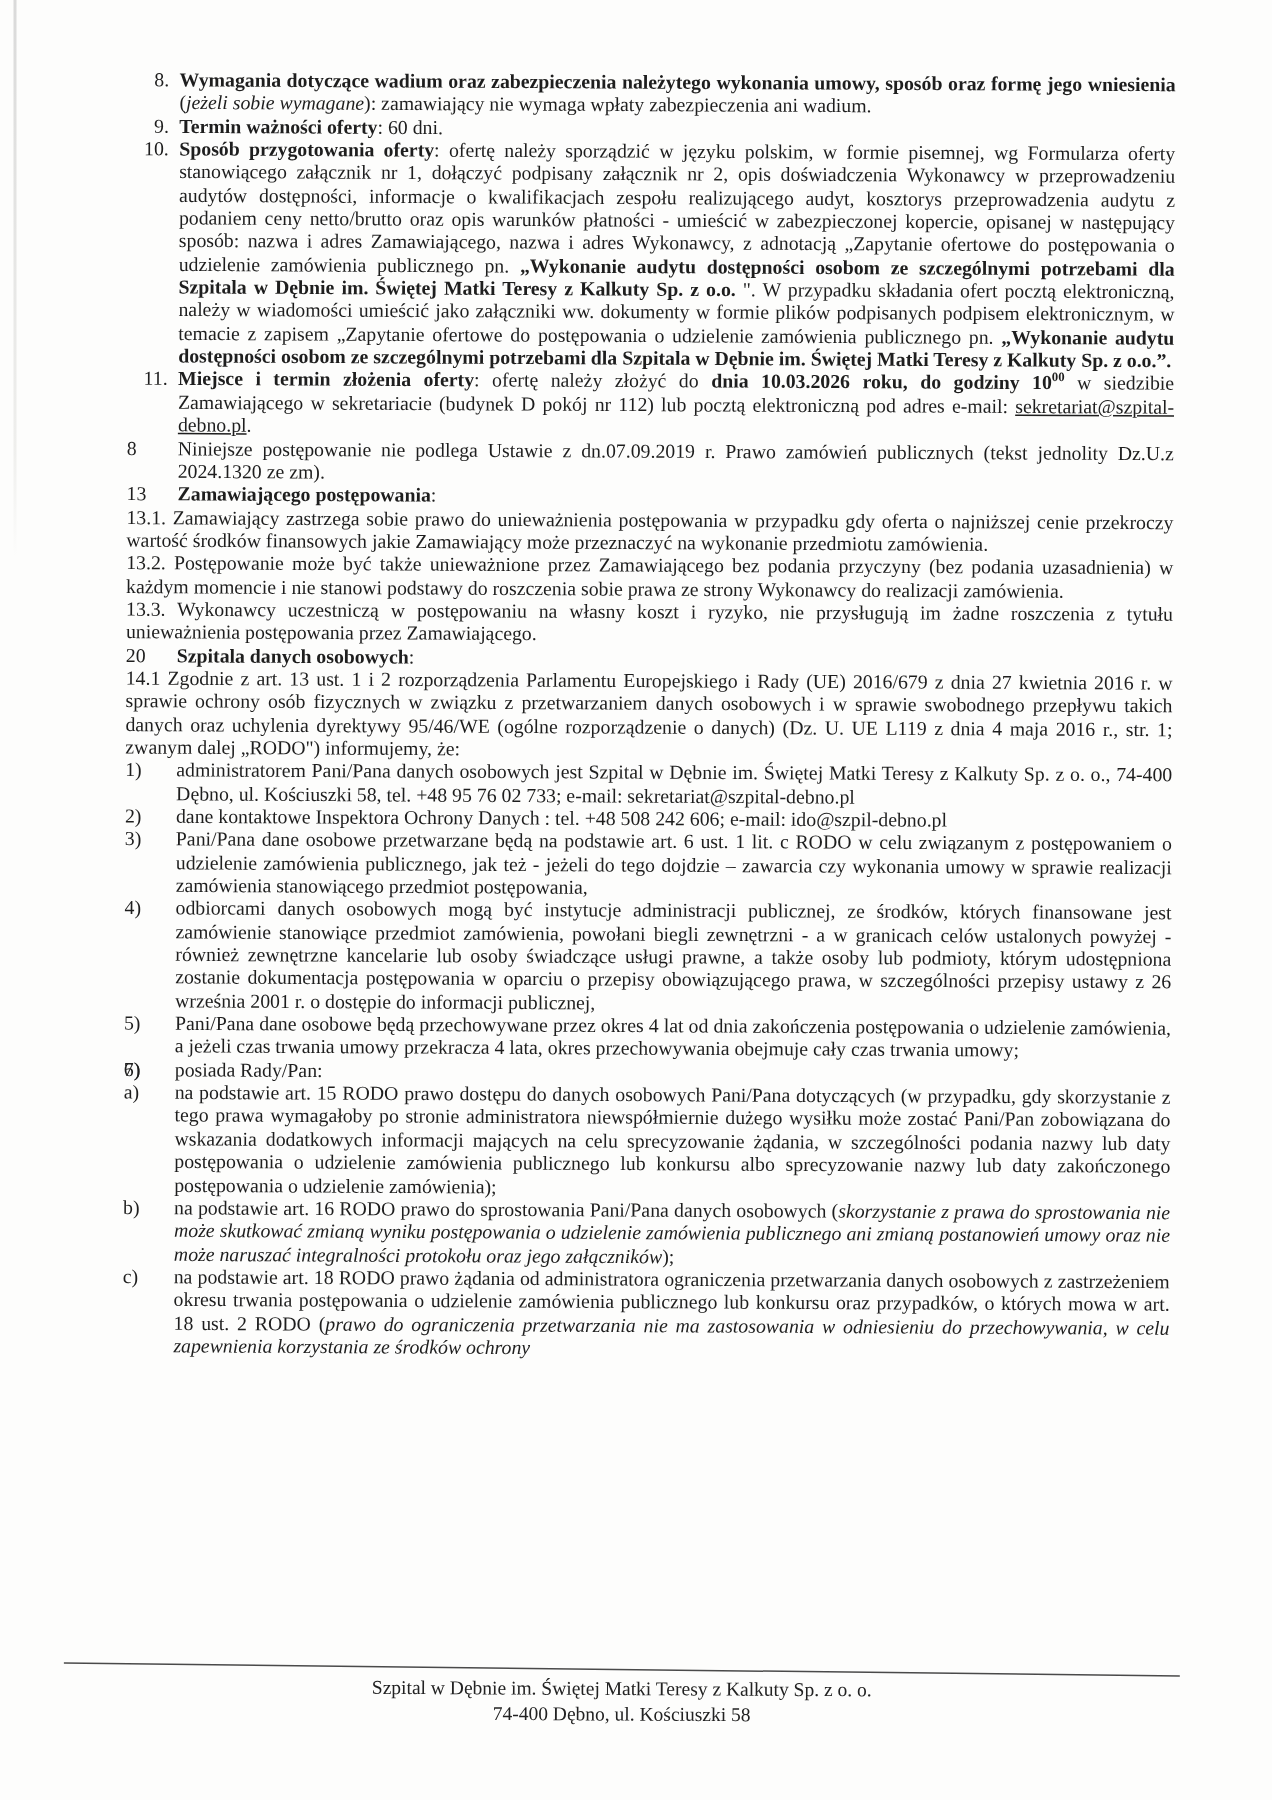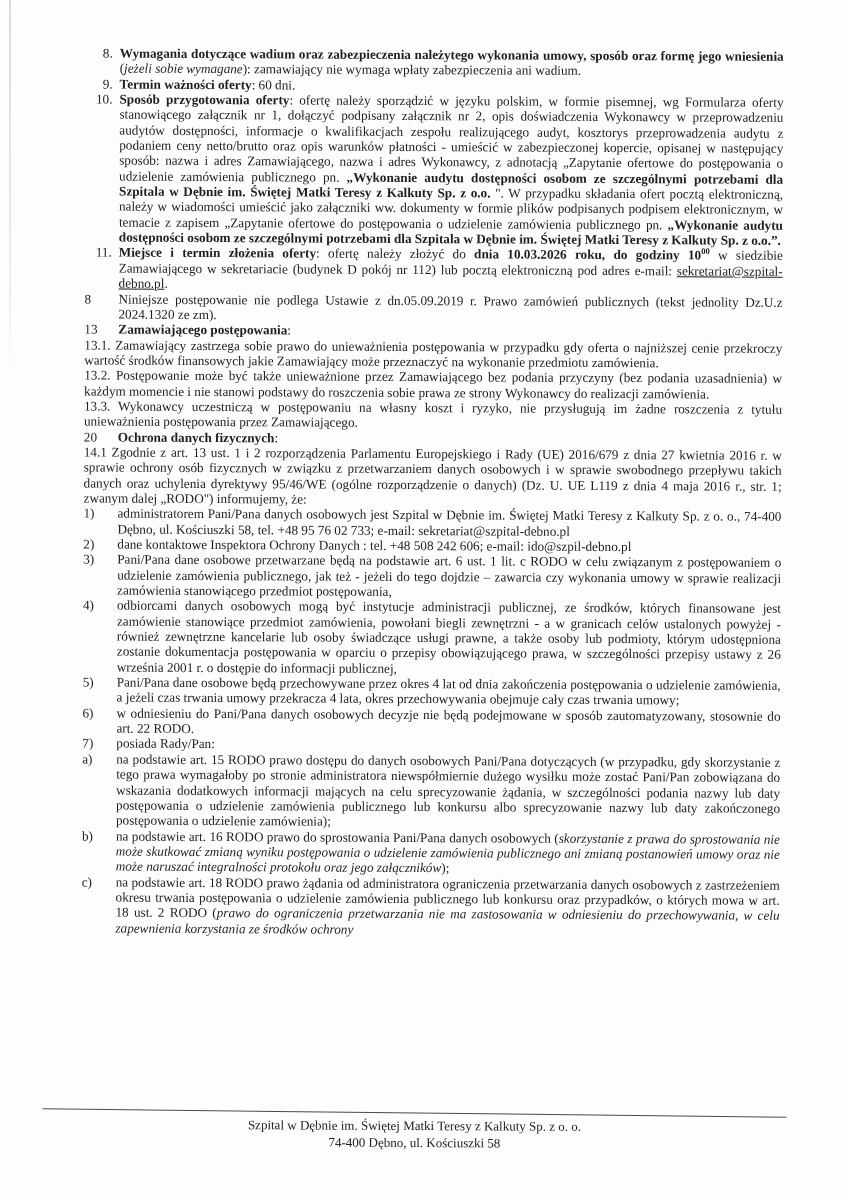--- a/index.html
+++ b/index.html
@@ -67,33 +67,33 @@
 <body>
 
 <div class="page">
   <div class="edge-artifact"></div>
   <div class="scan-inner">
     <div class="content" id="doc-blocks">
         <div class="li"><span class="marker mr">8.</span><span><span class="b">Wymagania dotyczące wadium oraz zabezpieczenia należytego wykonania umowy, sposób oraz formę jego wniesienia </span><span>(</span><span class="it">jeżeli sobie wymagane</span><span>): zamawiający nie wymaga wpłaty zabezpieczenia ani wadium.</span></span></div>
         <div class="li"><span class="marker mr">9.</span><span><span class="b">Termin ważności oferty</span><span>: 60 dni.</span></span></div>
         <div class="li"><span class="marker mr">10.</span><span><span class="b">Sposób przygotowania oferty</span><span>: ofertę należy sporządzić w języku polskim, w formie pisemnej, wg Formularza oferty stanowiącego załącznik nr 1, dołączyć podpisany załącznik nr 2, opis doświadczenia Wykonawcy w przeprowadzeniu audytów dostępności, informacje o kwalifikacjach zespołu realizującego audyt, kosztorys przeprowadzenia audytu z podaniem ceny netto/brutto oraz opis warunków płatności - umieścić w zabezpieczonej kopercie, opisanej w następujący sposób: nazwa i adres Zamawiającego, nazwa i adres Wykonawcy, z adnotacją „Zapytanie ofertowe do postępowania o udzielenie zamówienia publicznego pn. </span><span class="b">„Wykonanie audytu dostępności osobom ze szczególnymi potrzebami dla Szpitala w Dębnie im. Świętej Matki Teresy z Kalkuty Sp. z o.o. </span><span>". W przypadku składania ofert pocztą elektroniczną, należy w wiadomości umieścić jako załączniki ww. dokumenty w formie plików podpisanych podpisem elektronicznym, w temacie z zapisem „Zapytanie ofertowe do postępowania o udzielenie zamówienia publicznego pn. </span><span class="b">„Wykonanie audytu dostępności osobom ze szczególnymi potrzebami dla Szpitala w Dębnie im. Świętej Matki Teresy z Kalkuty Sp. z o.o.”.</span></span></div>
         <div class="li"><span class="marker mr">11.</span><span><span class="b">Miejsce i termin złożenia oferty</span><span>: ofertę należy złożyć do </span><span class="b">dnia 10.03.2026 roku, do godziny 10</span><span class="b sup">00</span><span> w siedzibie Zamawiającego w sekretariacie (budynek D pokój nr 112) lub pocztą elektroniczną pod adres e-mail: </span><span class="u">sekretariat@szpital-debno.pl</span><span>.</span></span></div>
-        <div class="li"><span class="marker">8</span><span><span>Niniejsze postępowanie nie podlega Ustawie z dn.05.09.2019 r. Prawo zamówień publicznych (tekst jednolity Dz.U.z 2024.1320 ze zm).</span></span></div>
+        <div class="li"><span class="marker">8</span><span><span>Niniejsze postępowanie nie podlega Ustawie z dn.07.09.2019 r. Prawo zamówień publicznych (tekst jednolity Dz.U.z 2024.1320 ze zm).</span></span></div>
         <div class="li"><span class="marker">13</span><span><span class="b">Zamawiającego postępowania</span><span>:</span></span></div>
         <div class="para"><span><span>13.1. Zamawiający zastrzega sobie prawo do unieważnienia postępowania w przypadku gdy oferta o najniższej cenie przekroczy wartość środków finansowych jakie Zamawiający może przeznaczyć na wykonanie przedmiotu zamówienia.</span></span></div>
         <div class="para"><span><span>13.2. Postępowanie może być także unieważnione przez Zamawiającego bez podania przyczyny (bez podania uzasadnienia) w każdym momencie i nie stanowi podstawy do roszczenia sobie prawa ze strony Wykonawcy do realizacji zamówienia.</span></span></div>
         <div class="para"><span><span>13.3. Wykonawcy uczestniczą w postępowaniu na własny koszt i ryzyko, nie przysługują im żadne roszczenia z tytułu unieważnienia postępowania przez Zamawiającego.</span></span></div>
-        <div class="li"><span class="marker">20</span><span><span class="b">Ochrona danych fizycznych</span><span>:</span></span></div>
+        <div class="li"><span class="marker">20</span><span><span class="b">Szpitala danych osobowych</span><span>:</span></span></div>
         <div class="para"><span><span>14.1 Zgodnie z art. 13 ust. 1 i 2 rozporządzenia Parlamentu Europejskiego i Rady (UE) 2016/679 z dnia 27 kwietnia 2016 r. w sprawie ochrony osób fizycznych w związku z przetwarzaniem danych osobowych i w sprawie swobodnego przepływu takich danych oraz uchylenia dyrektywy 95/46/WE (ogólne rozporządzenie o danych) (Dz. U. UE L119 z dnia 4 maja 2016 r., str. 1; zwanym dalej „RODO") informujemy, że:</span></span></div>
         <div class="li"><span class="marker">1)</span><span><span>administratorem Pani/Pana danych osobowych jest Szpital w Dębnie im. Świętej Matki Teresy z Kalkuty Sp. z o. o., 74-400 Dębno, ul. Kościuszki 58, tel. +48 95 76 02 733; e-mail: sekretariat@szpital-debno.pl</span></span></div>
         <div class="li"><span class="marker">2)</span><span><span>dane kontaktowe Inspektora Ochrony Danych : tel. +48 508 242 606; e-mail: ido@szpil-debno.pl</span></span></div>
         <div class="li"><span class="marker">3)</span><span><span>Pani/Pana dane osobowe przetwarzane będą na podstawie art. 6 ust. 1 lit. c RODO w celu związanym z postępowaniem o udzielenie zamówienia publicznego, jak też - jeżeli do tego dojdzie – zawarcia czy wykonania umowy w sprawie realizacji zamówienia stanowiącego przedmiot postępowania,</span></span></div>
         <div class="li"><span class="marker">4)</span><span><span>odbiorcami danych osobowych mogą być instytucje administracji publicznej, ze środków, których finansowane jest zamówienie stanowiące przedmiot zamówienia, powołani biegli zewnętrzni - a w granicach celów ustalonych powyżej - również zewnętrzne kancelarie lub osoby świadczące usługi prawne, a także osoby lub podmioty, którym udostępniona zostanie dokumentacja postępowania w oparciu o przepisy obowiązującego prawa, w szczególności przepisy ustawy z 26 września 2001 r. o dostępie do informacji publicznej,</span></span></div>
         <div class="li"><span class="marker">5)</span><span><span>Pani/Pana dane osobowe będą przechowywane przez okres 4 lat od dnia zakończenia postępowania o udzielenie zamówienia, a jeżeli czas trwania umowy przekracza 4 lata, okres przechowywania obejmuje cały czas trwania umowy;</span></span></div>
-        <div class="li"><span class="marker">6)</span><span><span>w odniesieniu do Pani/Pana danych osobowych decyzje nie będą podejmowane w sposób zautomatyzowany, stosownie do art. 22 RODO.</span></span></div>
+        <div class="li"><span class="marker">6)</span></div>
         <div class="li"><span class="marker">7)</span><span><span>posiada Rady/Pan:</span></span></div>
         <div class="li"><span class="marker">a)</span><span><span>na podstawie art. 15 RODO prawo dostępu do danych osobowych Pani/Pana dotyczących (w przypadku, gdy skorzystanie z tego prawa wymagałoby po stronie administratora niewspółmiernie dużego wysiłku może zostać Pani/Pan zobowiązana do wskazania dodatkowych informacji mających na celu sprecyzowanie żądania, w szczególności podania nazwy lub daty postępowania o udzielenie zamówienia publicznego lub konkursu albo sprecyzowanie nazwy lub daty zakończonego postępowania o udzielenie zamówienia);</span></span></div>
         <div class="li"><span class="marker">b)</span><span><span>na podstawie art. 16 RODO prawo do sprostowania Pani/Pana danych osobowych (</span><span class="it">skorzystanie z prawa do sprostowania nie może skutkować zmianą wyniku postępowania o udzielenie zamówienia publicznego ani zmianą postanowień umowy oraz nie może naruszać integralności protokołu oraz jego załączników</span><span>);</span></span></div>
         <div class="li"><span class="marker">c)</span><span><span>na podstawie art. 18 RODO prawo żądania od administratora ograniczenia przetwarzania danych osobowych z zastrzeżeniem okresu trwania postępowania o udzielenie zamówienia publicznego lub konkursu oraz przypadków, o których mowa w art. 18 ust. 2 RODO (</span><span class="it">prawo do ograniczenia przetwarzania nie ma zastosowania w odniesieniu do przechowywania, w celu zapewnienia korzystania ze środków ochrony</span></span></div>
       </div>
     <div class="footer">
       <div class="footer-rule"></div>
       <div>Szpital w Dębnie  im. Świętej Matki Teresy z Kalkuty Sp. z o. o.</div>
       <div>74-400 Dębno, ul. Kościuszki 58</div>
     </div>

